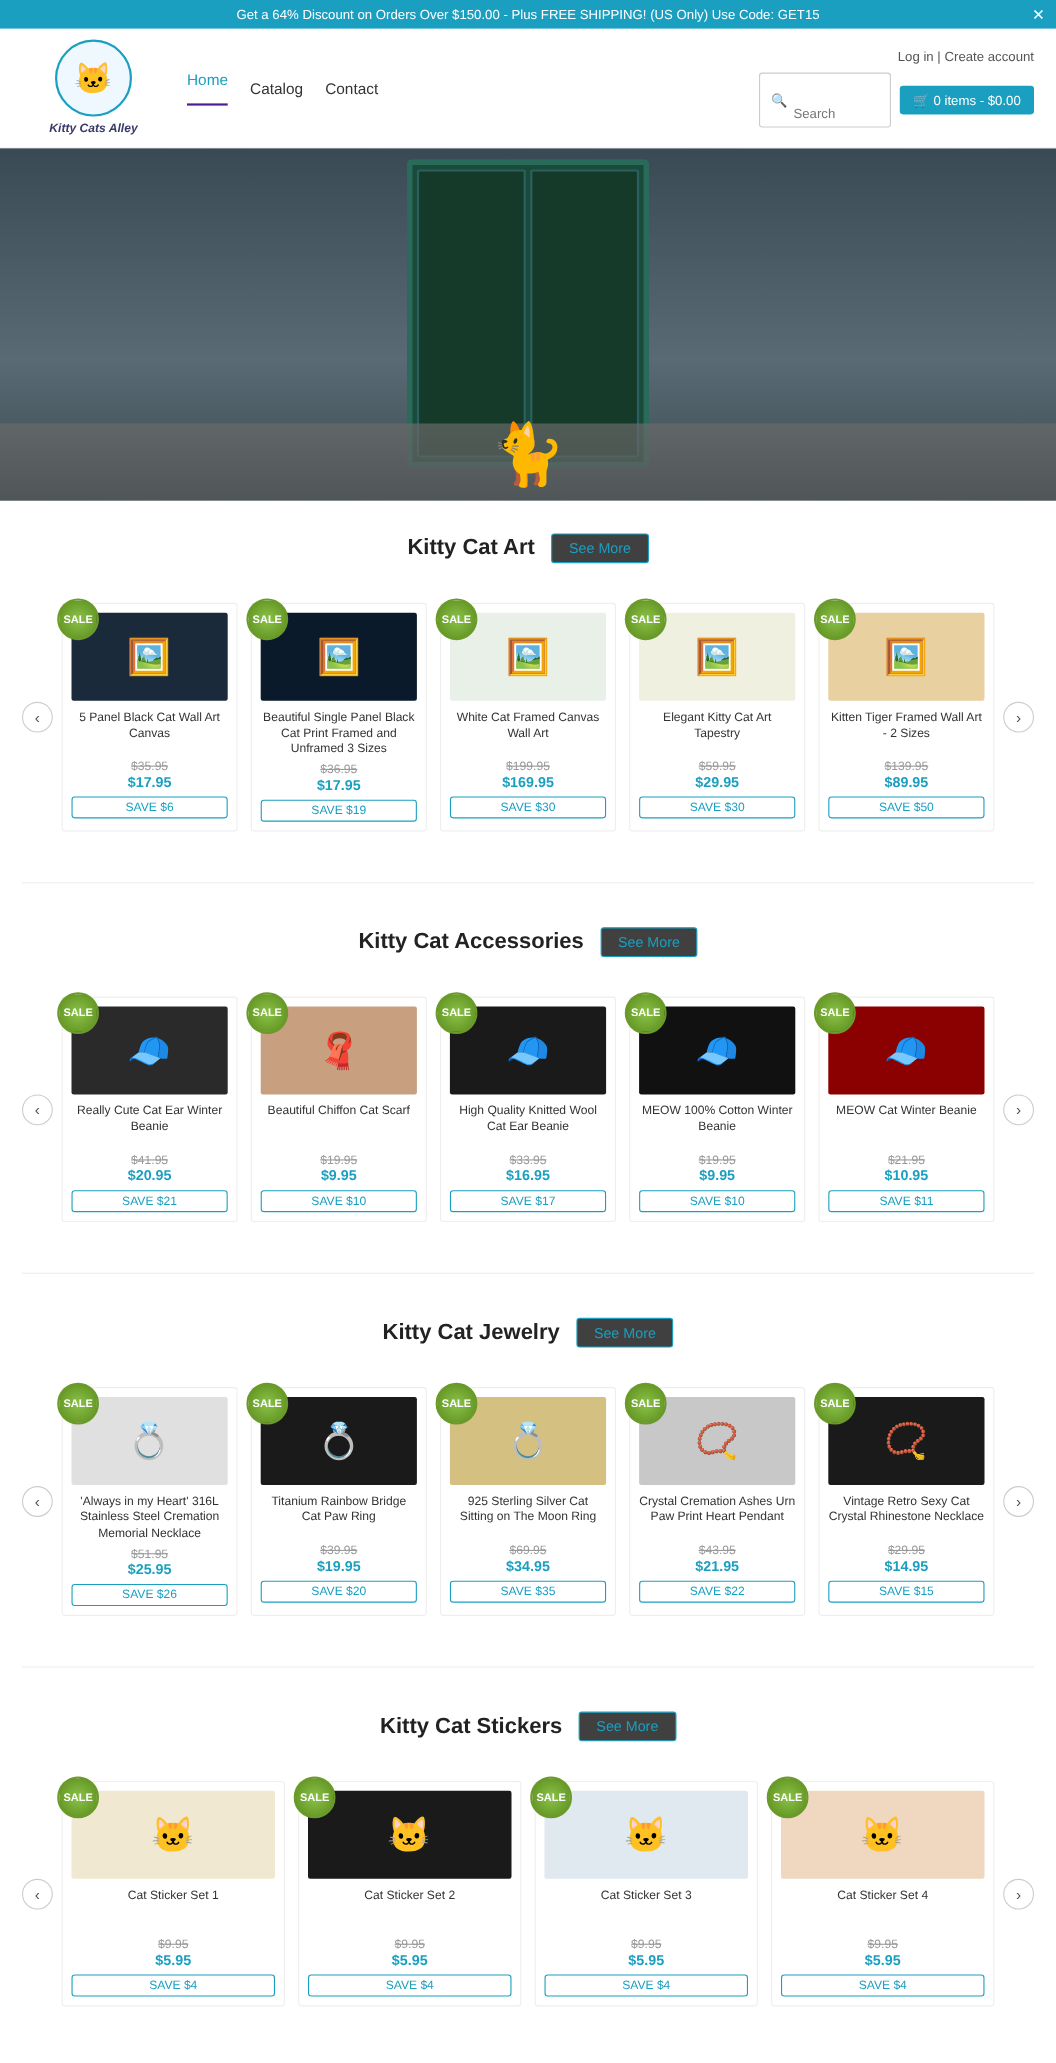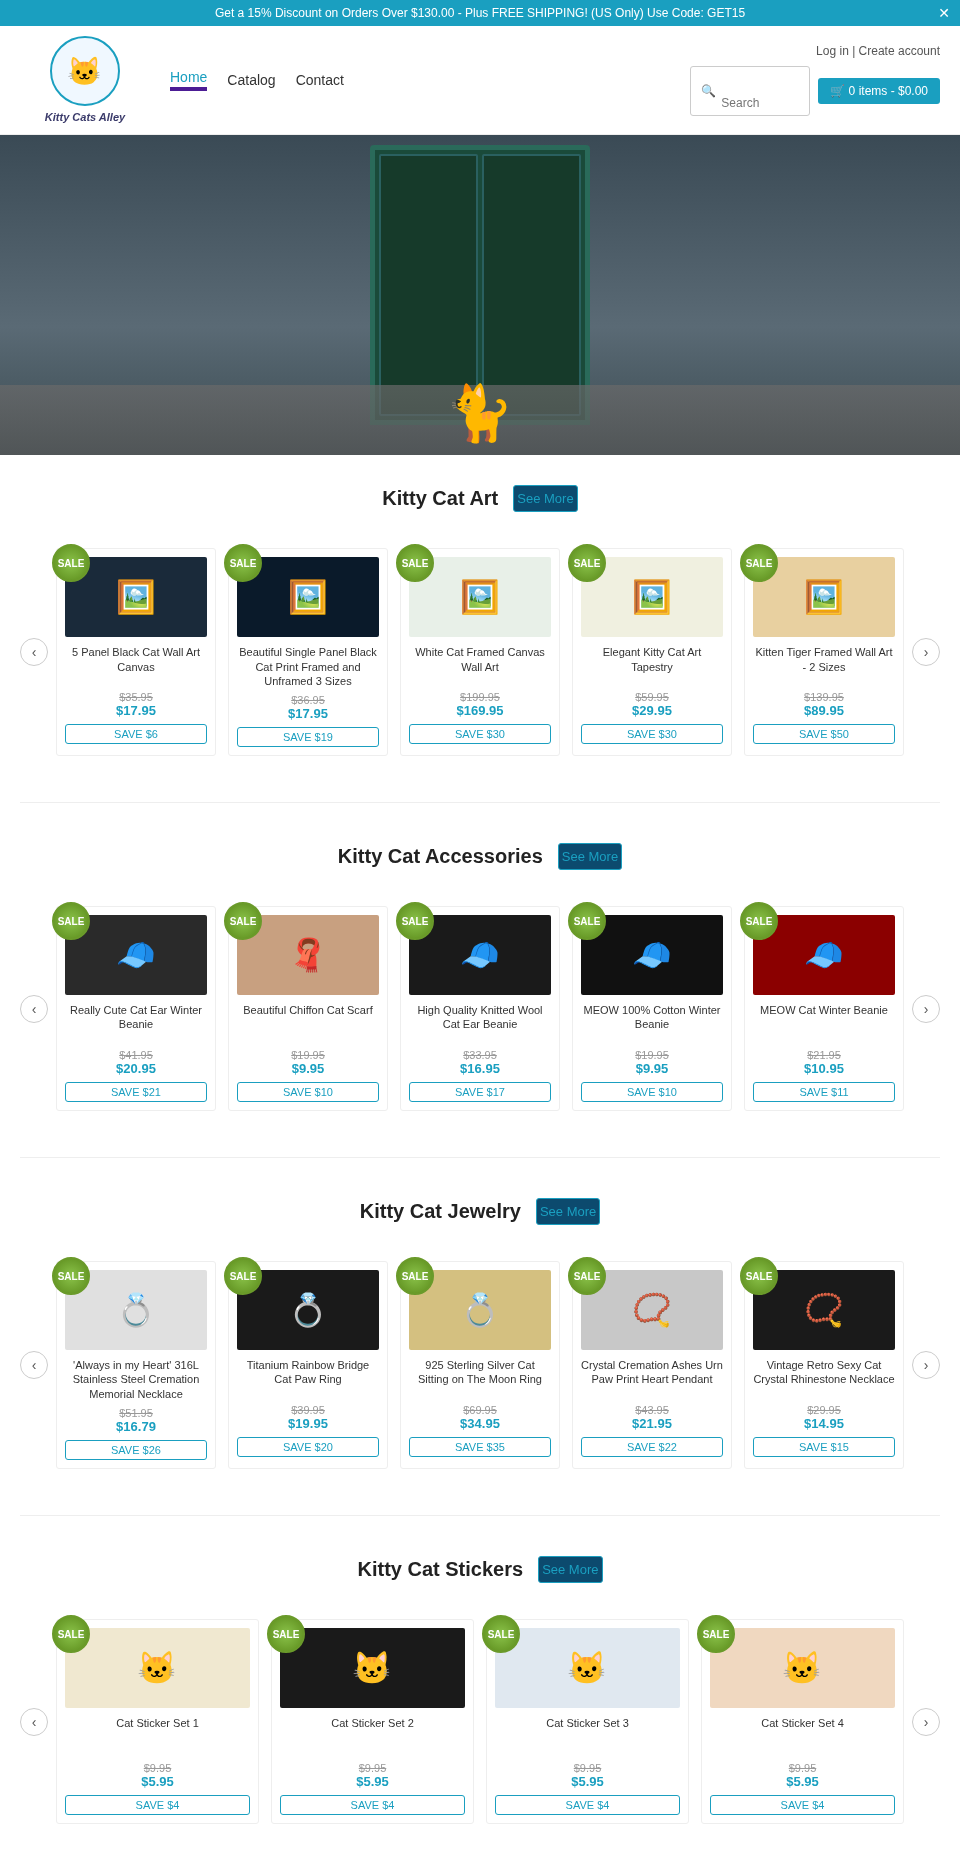--- a/index.html
+++ b/index.html
@@ -65,22 +65,22 @@
       flex: 1;
       padding-left: 20px;
     }
     .nav-area a {
       text-decoration: none;
       color: #333;
       font-size: 14px;
     }
     .nav-area a.active {
       color: #1a9fc0;
-      border-bottom: 4px solid #4c1d95;
-      padding-bottom: 2px;
+      border-bottom: 2px solid #4c1d95;
+      padding-bottom: 14px;
     }
     .header-right {
       display: flex;
       flex-direction: column;
       align-items: flex-end;
       gap: 8px;
     }
     .account-links {
       font-size: 12px;
       color: #555;
@@ -139,22 +139,22 @@
       margin-bottom: 20px;
     }
     .section-title {
       font-size: 20px;
       font-weight: bold;
       color: #222;
     }
     .see-more-btn {
       border: 1px solid #1a9fc0;
       color: #1a9fc0;
-      background: #0c4a6e;
-      padding: 5px 3px;
+      background: #404040;
+      padding: 5px 15px;
       border-radius: 3px;
       cursor: pointer;
       font-size: 13px;
     }
 
     
     .product-carousel {
       display: flex;
       align-items: center;
       position: relative;
@@ -252,21 +252,21 @@
     .section-divider {
       height: 1px;
       background: #eee;
       margin: 10px 20px;
     }
   </style>
 </head>
 <body>
 
 <div class="top-banner">
-  <span>Get a 15% Discount on Orders Over $130.00 - Plus FREE SHIPPING! (US Only) Use Code: GET15</span>
+  <span>Get a 64% Discount on Orders Over $150.00 - Plus FREE SHIPPING! (US Only) Use Code: GET15</span>
   <span class="close-btn">✕</span>
 </div>
 
 <div class="header">
   <div class="logo-area">
     <div class="logo-circle">🐱</div>
     <div class="logo-text">Kitty Cats Alley</div>
   </div>
 
   <nav class="nav-area">
@@ -452,21 +452,21 @@
       <div class="carousel-arrow">‹</div>
       <div class="products-grid">
 
           <div class="product-card">
             <div class="sale-badge">SALE</div>
             <div class="product-img" style="background:#e0e0e0;">
               <span style="font-size:32px;">💍</span>
             </div>
             <div class="product-name">'Always in my Heart' 316L Stainless Steel Cremation Memorial Necklace</div>
             <div class="price-orig">$51.95</div>
-            <div class="price-sale">$16.79</div>
+            <div class="price-sale">$25.95</div>
             <button class="save-btn">SAVE $26</button>
           </div>
 
           <div class="product-card">
             <div class="sale-badge">SALE</div>
             <div class="product-img" style="background:#1a1a1a;">
               <span style="font-size:32px;">💍</span>
             </div>
             <div class="product-name">Titanium Rainbow Bridge Cat Paw Ring</div>
             <div class="price-orig">$39.95</div>

